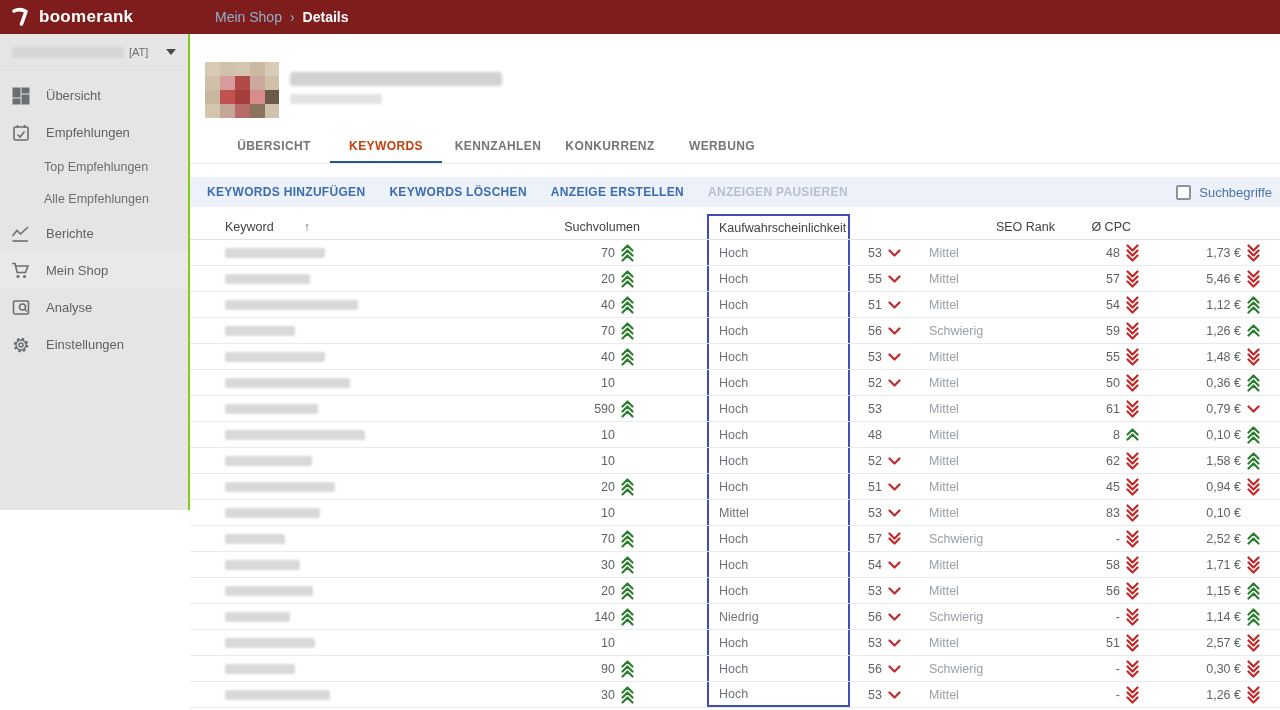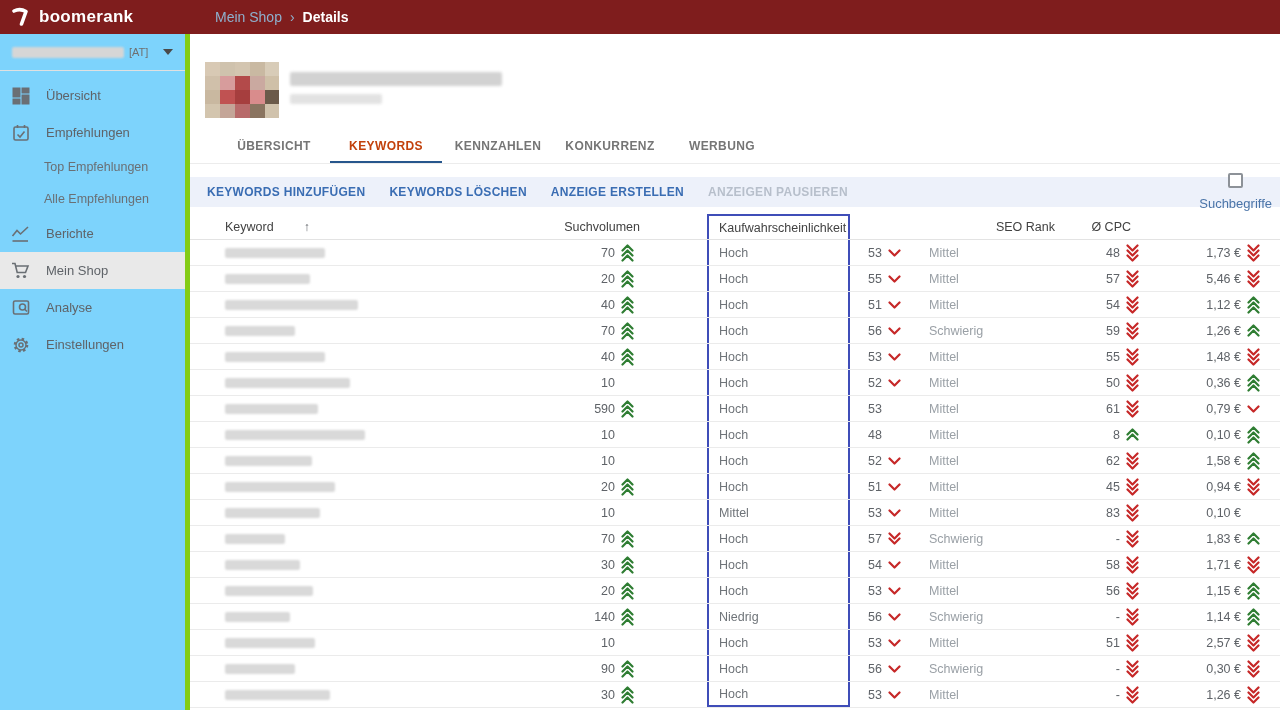--- a/index.html
+++ b/index.html
@@ -10,22 +10,22 @@
   .topbar { position:absolute; left:0; top:0; width:1280px; height:34px;
     background:#7f1d1d; display:flex; align-items:center; color:#fff; z-index:30; }
   .logo-wrap { width:190px; display:flex; align-items:center; padding-left:11px; }
   .logo-icon { width:20px; height:20px; margin-right:8px; }
   .logo-text { font-size:17px; font-weight:600; letter-spacing:.3px; }
   .breadcrumb { margin-left:25px; font-size:14px; display:flex; align-items:center; gap:8px; }
   .crumb-parent, .crumb-sep { color:#8fb0cd; }
   .crumb-current { color:#ffffff; font-weight:700; }
 
   
-  .sidebar { position:absolute; left:0; top:34px; width:190px; height:676px;
-    background:#7dd3fc; border-right:5px solid #84cc16; z-index:20; }
+  .sidebar { position:absolute; left:0; top:34px; width:190px; height:476px;
+    background:#e5e5e5; border-right:2px solid #84cc16; z-index:20; }
   .shop-select { height:37px; display:flex; align-items:center; padding:0 12px;
     border-bottom:1px solid #e0e0e0; cursor:pointer; }
   .shop-blur { width:112px; height:11px; background:#d6d6d6; border-radius:2px; filter:blur(1.3px); }
   .shop-at { font-size:11px; color:#6f6f6f; margin-left:5px; }
   .shop-caret { margin-left:auto; width:0; height:0; border-left:5px solid transparent;
     border-right:5px solid transparent; border-top:6px solid #4a4a4a; }
   .nav { list-style:none; padding-top:6px; }
   .nav-item { height:37px; display:flex; align-items:center; padding-left:11px;
     color:#5f6368; font-size:13px; cursor:pointer; }
   .nav-item .nicon { width:19px; height:19px; margin-right:16px; display:flex;
@@ -51,21 +51,21 @@
     border-bottom:2px solid transparent; }
   .tab.active { color:#c2410c; border-bottom:2px solid #27568C; }
 
   
   .actionbar { margin-top:13px; height:30px; background:#edf1fa; display:flex;
     align-items:center; padding-left:17px; position:relative; }
   .act-btn { background:none; border:none; font-family:inherit; font-size:12px;
     font-weight:700; letter-spacing:.3px; color:#3a6db3; margin-right:24px;
     cursor:pointer; white-space:nowrap; }
   .act-btn.disabled { color:#b7bfcb; cursor:default; }
-  .search-toggle { position:absolute; right:8px; display:flex; align-items:center; gap:8px;flex-direction:column; }
+  .search-toggle { position:absolute; right:8px; display:flex; align-items:center; gap:8px; }
   .checkbox { width:15px; height:15px; border:2px solid #8d9298; border-radius:2px;
     background:#fff; cursor:pointer; }
   .search-toggle label { font-size:13px; color:#4a74a8; white-space:nowrap; cursor:pointer; }
 
   
   .tablewrap { margin-top:7px; }
   .trow { display:grid;
     grid-template-columns: 330px 120px 67px 143px 205px 90px 135px;
     height:26px; align-items:center; border-bottom:1px solid #ebebeb; }
   .trow.thead { border-bottom:1px solid #e3e3e3; color:#424242; font-size:12.5px; }
@@ -880,21 +880,21 @@
               </svg>
               <svg width="13" height="8" viewBox="0 0 13 8">
                 <path d="M1.5 1.5 L6.5 6.5 L11.5 1.5" stroke="#c62828" stroke-width="2.2" fill="none" stroke-linecap="round" stroke-linejoin="round"></path>
               </svg>
               <svg width="13" height="8" viewBox="0 0 13 8">
                 <path d="M1.5 1.5 L6.5 6.5 L11.5 1.5" stroke="#c62828" stroke-width="2.2" fill="none" stroke-linecap="round" stroke-linejoin="round"></path>
               </svg>
             </span>
           </div>
           <div class="cell c-cpc">
-            <span class="num">1,83 €</span>
+            <span class="num">2,52 €</span>
             <span class="trend">
               <svg width="13" height="8" viewBox="0 0 13 8">
                 <path d="M1.5 6.5 L6.5 1.5 L11.5 6.5" stroke="#2e7d32" stroke-width="2.2" fill="none" stroke-linecap="round" stroke-linejoin="round"></path>
               </svg>
               <svg width="13" height="8" viewBox="0 0 13 8">
                 <path d="M1.5 6.5 L6.5 1.5 L11.5 6.5" stroke="#2e7d32" stroke-width="2.2" fill="none" stroke-linecap="round" stroke-linejoin="round"></path>
               </svg>
             </span>
           </div>
         </div>

